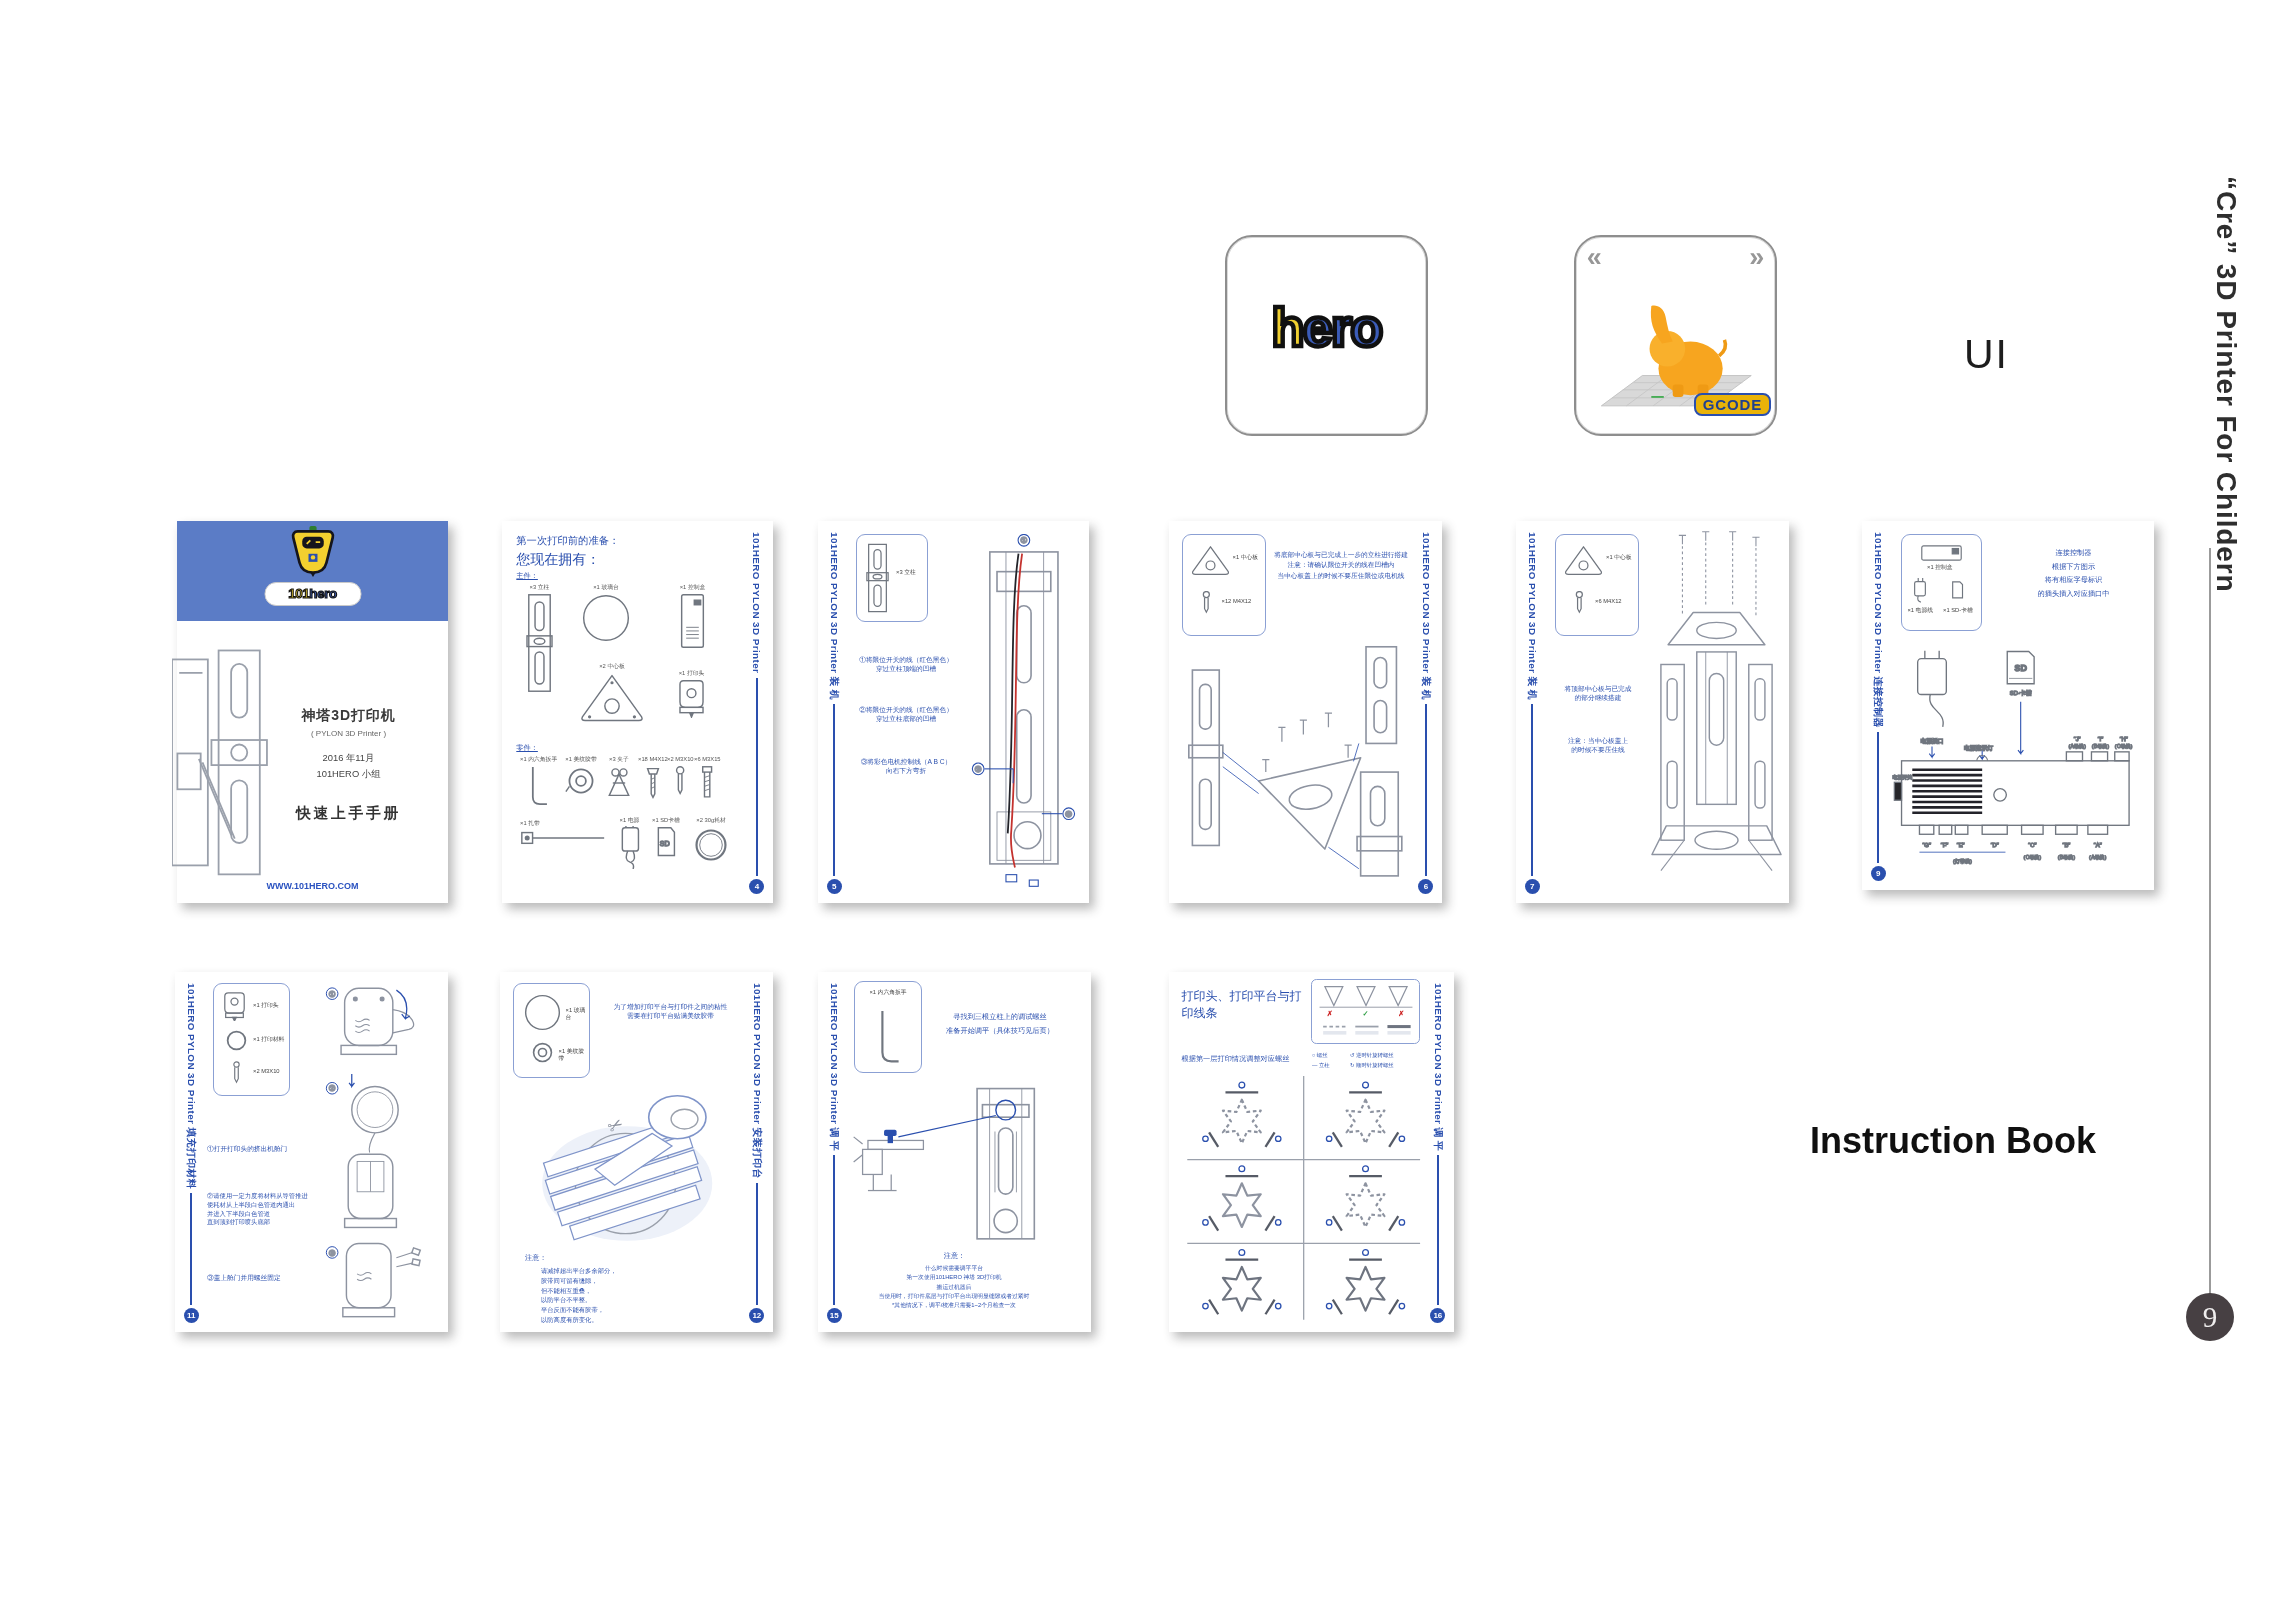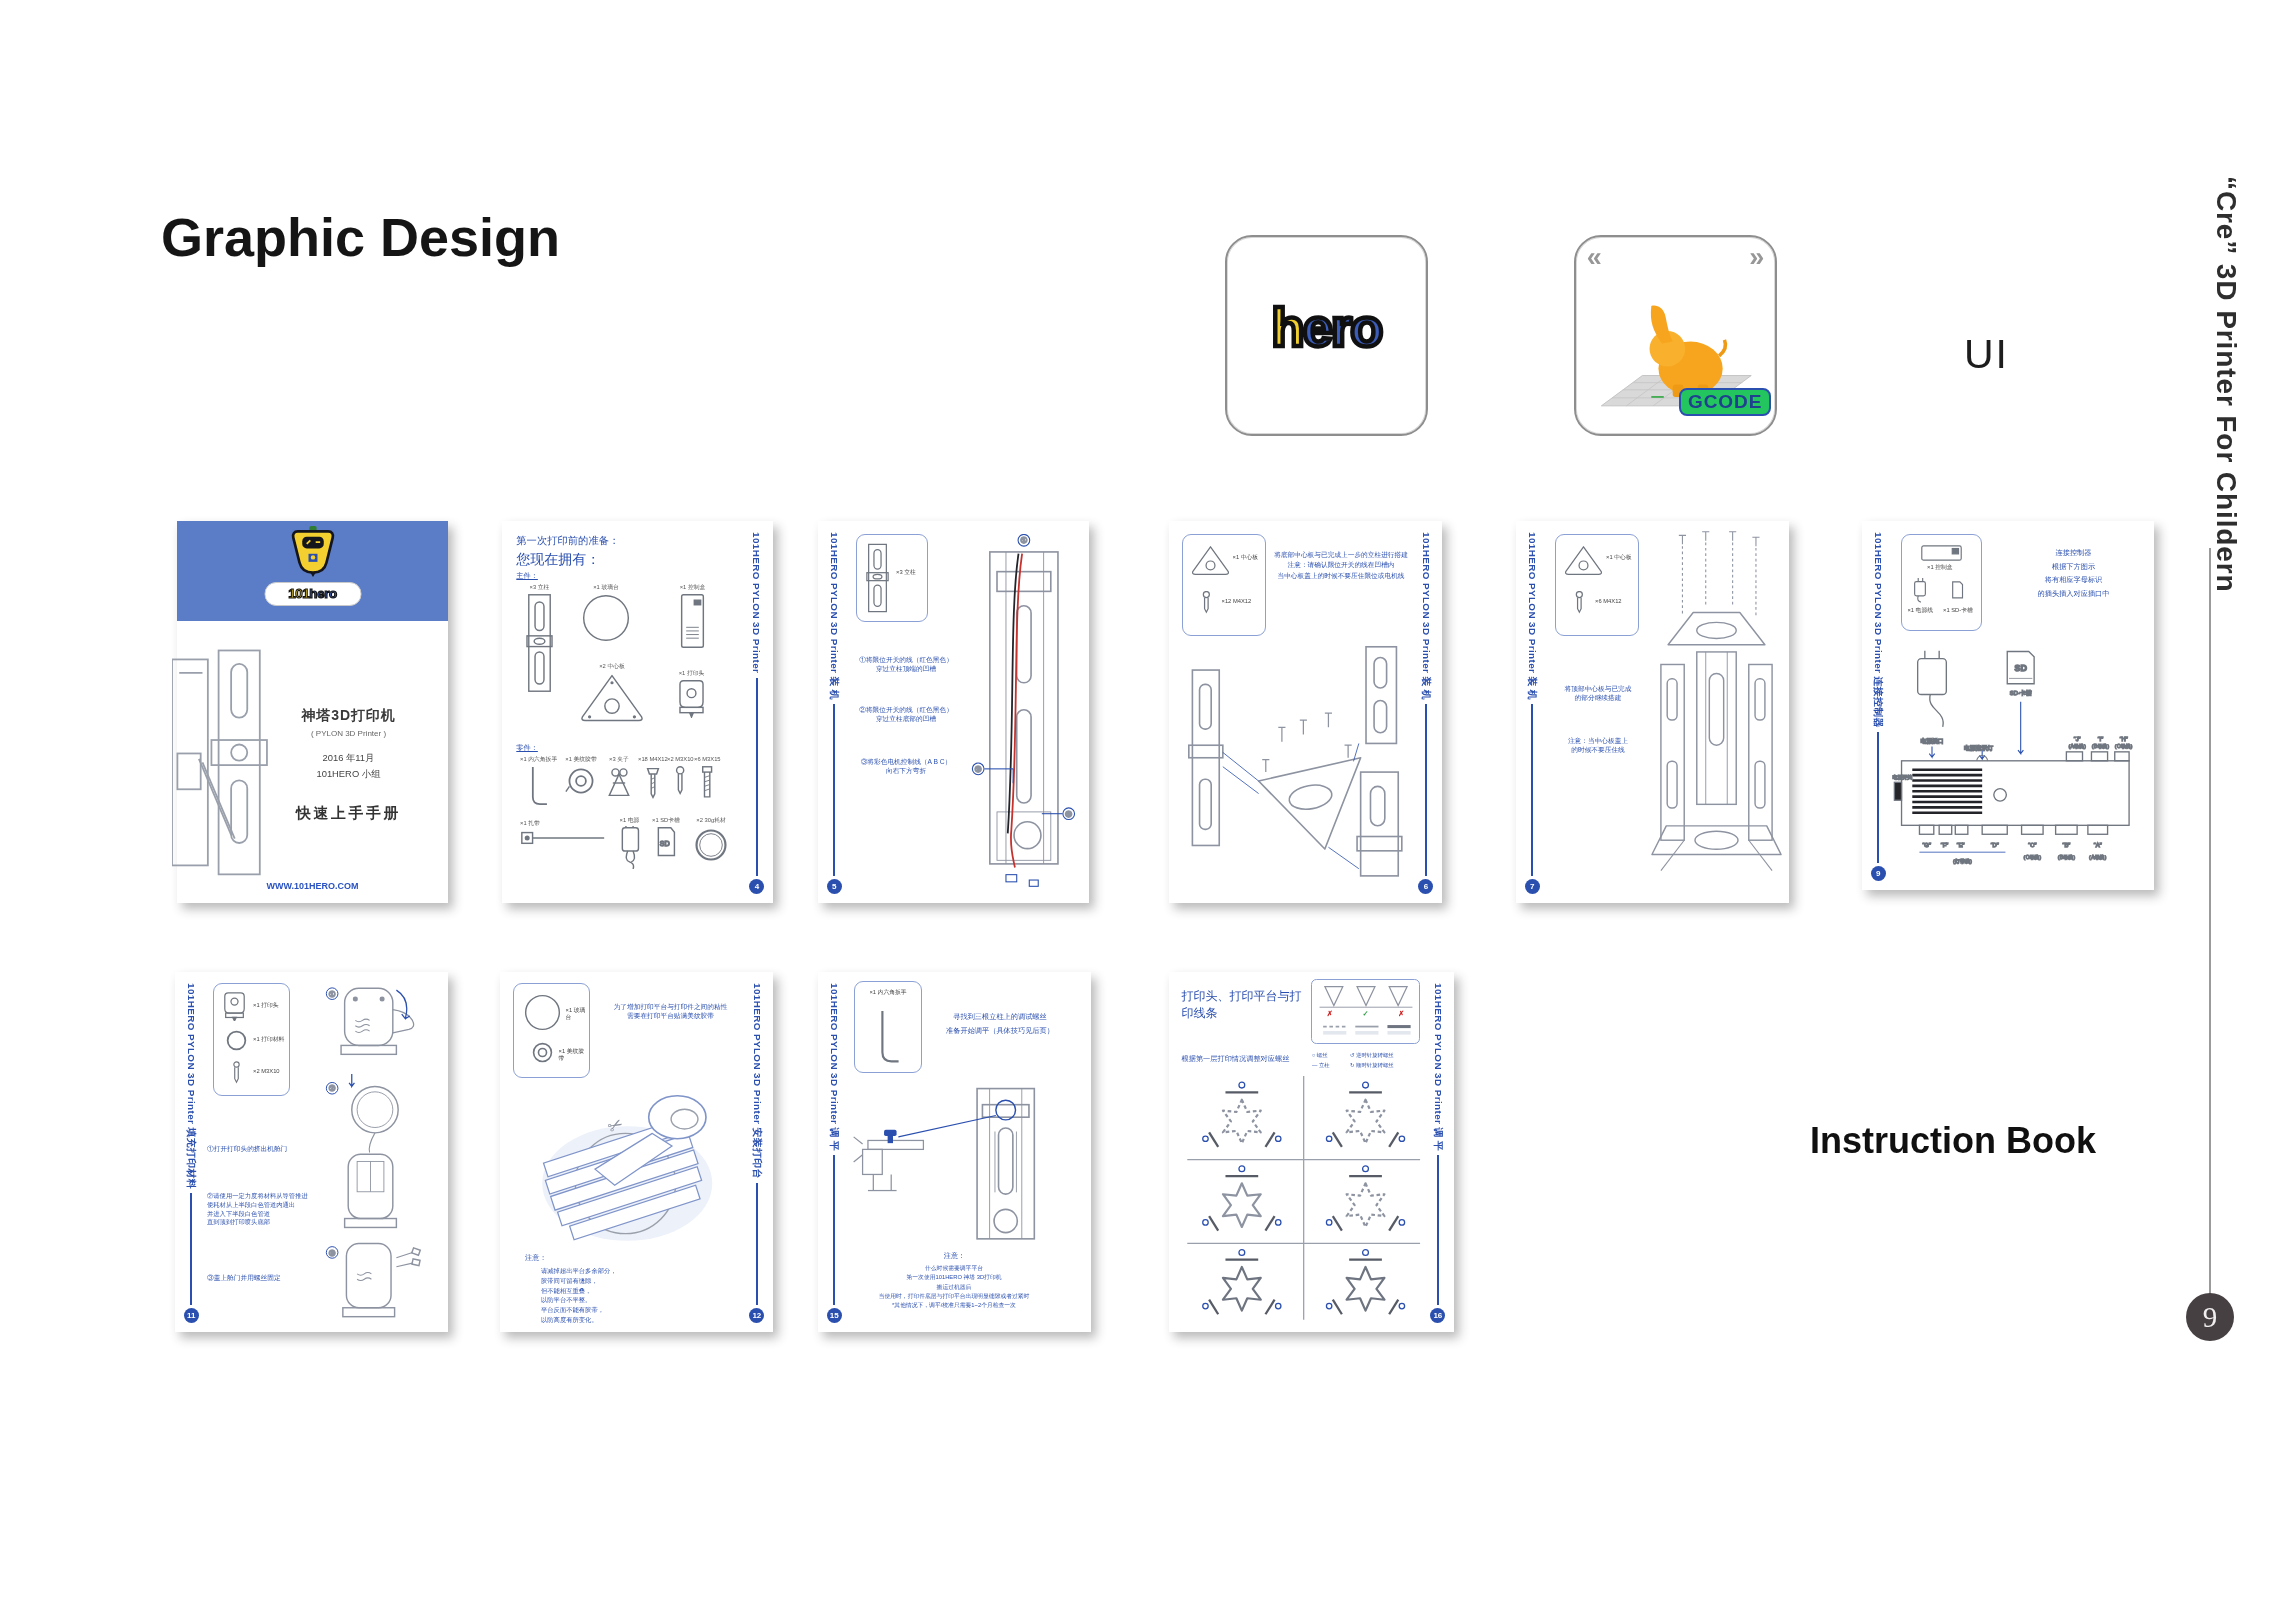--- a/index.html
+++ b/index.html
@@ -13,22 +13,22 @@
   .hero-card{left:1225px;top:235px;}
   .gcode-card{left:1574px;top:235px;}
   .hero-logo{margin-top:59px;text-align:center;font-size:54px;font-weight:900;letter-spacing:-1.8px;
              -webkit-text-stroke:4.5px #101010;}
   .hero-h{color:#f0d030;}
   .hero-ero{color:#3b5cb8;}
   .chev{position:absolute;top:7.2px;font-size:27px;font-weight:bold;color:#979797;line-height:1;}
   .chev.left{left:10.7px;}
   .chev.right{right:10.7px;}
   .gcode-art{position:absolute;left:9px;bottom:21.5px;}
-  .gcode-badge{position:absolute;right:3.6px;bottom:18px;background:#22c55e;border:2.7px solid #2a4fae;border-radius:8px;
-               color:#20408f;font-weight:bold;font-size:19px;padding:0.9px 7.2px;letter-spacing:0.9px;}
+  .gcode-badge{position:absolute;right:3.6px;bottom:18px;background:#eab308;border:2.7px solid #2a4fae;border-radius:8px;
+               color:#20408f;font-weight:bold;font-size:15px;padding:0.9px 7.2px;letter-spacing:0.9px;}
   .ui-label{left:1964px;top:331px;font-size:41px;color:#1d1d1d;letter-spacing:1.8px;font-weight:500;}
   .side-caption{left:2210px;top:176px;writing-mode:vertical-rl;text-orientation:sideways;
                 font-size:28px;font-weight:600;color:#2e2e2e;letter-spacing:0.9px;white-space:nowrap;}
   .rail-line{left:2209px;top:548px;width:1.8px;height:746px;background:#9b9b9b;}
   .page-dot{left:2186px;top:1293px;width:48px;height:48px;border-radius:50%;background:#474043;
             display:flex;align-items:center;justify-content:center;color:#f0eeee;
             font-family:"Liberation Serif",serif;font-size:29px;}
   .caption-block{left:1810px;top:1113px;font-size:36px;font-weight:700;color:#101010;line-height:1.55;}
 
   
@@ -72,21 +72,20 @@
   .p16-marks{position:absolute;top:29px;left:0;right:0;display:flex;justify-content:space-around;font-size:7.2px;font-weight:bold;}
   .mk-bad{color:#cc2222;} .mk-ok{color:#2f9e44;}
   .p16-legend{position:absolute;left:143px;top:79px;width:109px;display:grid;grid-template-columns:38px 72px;
               font-size:5.4px;color:#2a4fae;line-height:1.8;}
 </style>
 </head>
 <body>
 
 <div id="canvas">
 
-  <div class="abs page-title">Graphic Design</div>
 
   <div class="abs icon-card hero-card">
     <div class="hero-logo"><span class="hero-h">h</span><span class="hero-ero">ero</span></div>
   </div>
 
   <div class="abs icon-card gcode-card">
     <span class="chev left">«</span>
     <span class="chev right">»</span>
     <svg class="gcode-art" width="179" height="116" viewBox="0 0 200 130">
       <polygon points="18,122 140,122 186,88 64,88" fill="#d9d9d9" stroke="#c0c0c0"></polygon>

